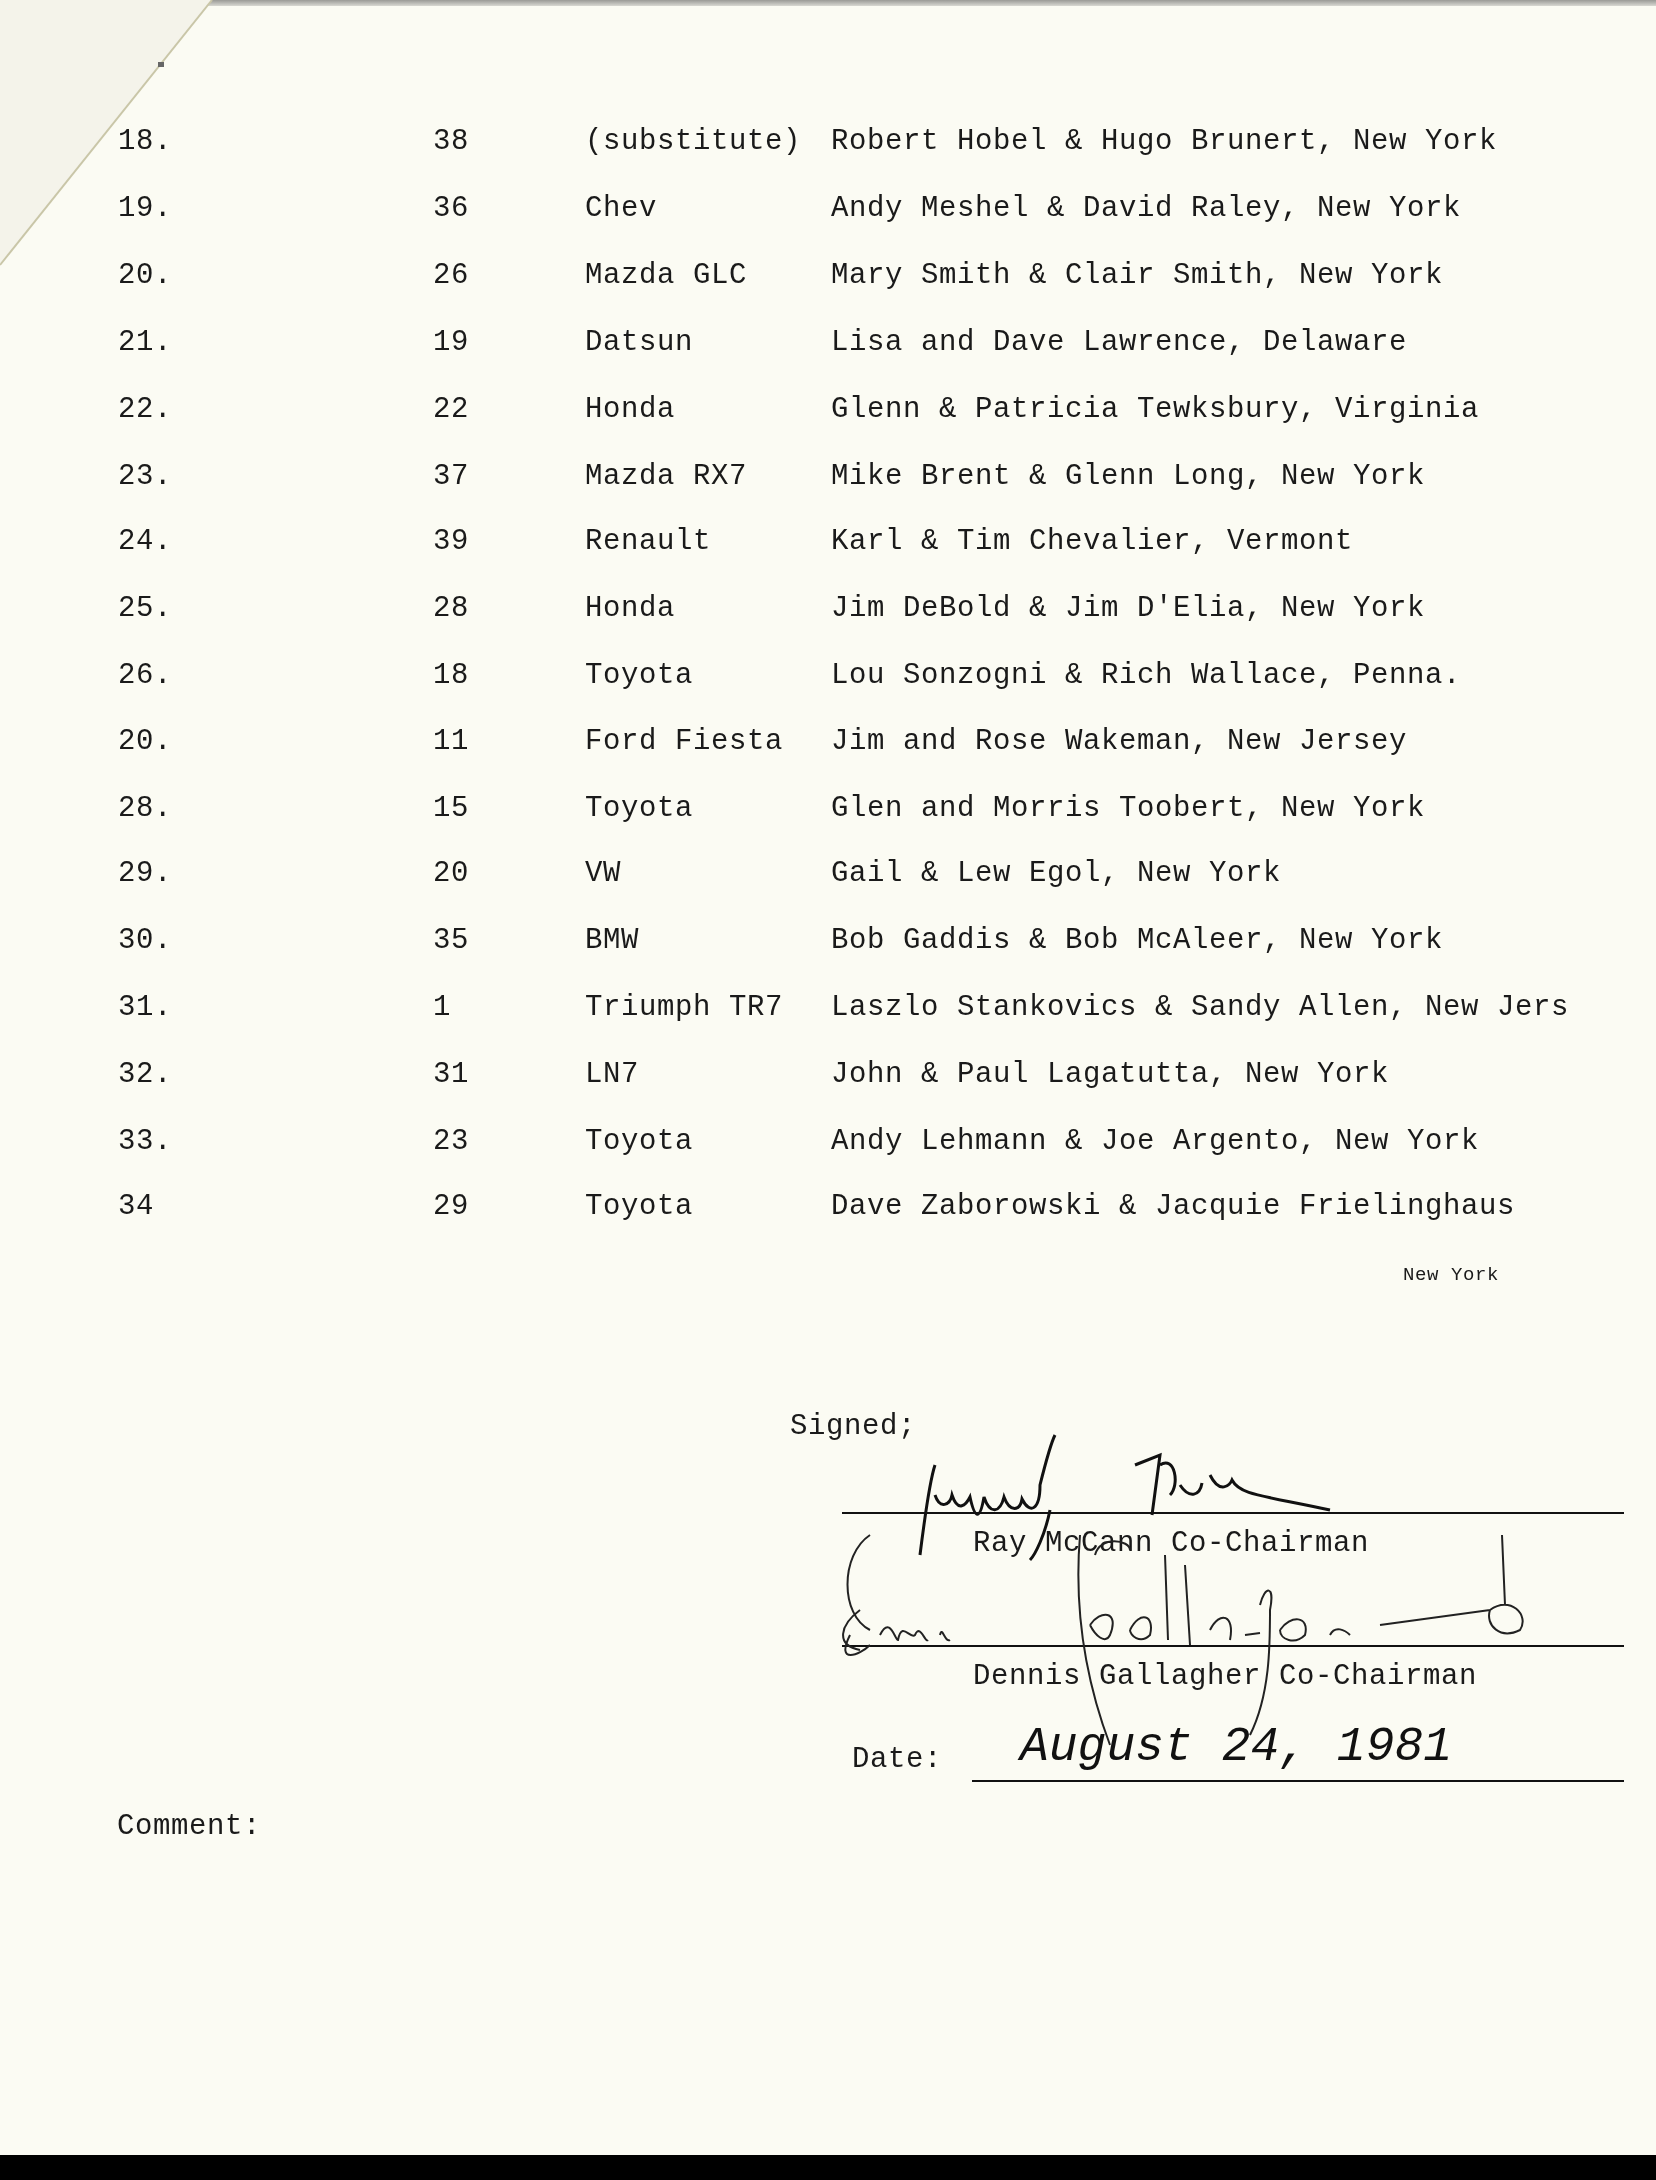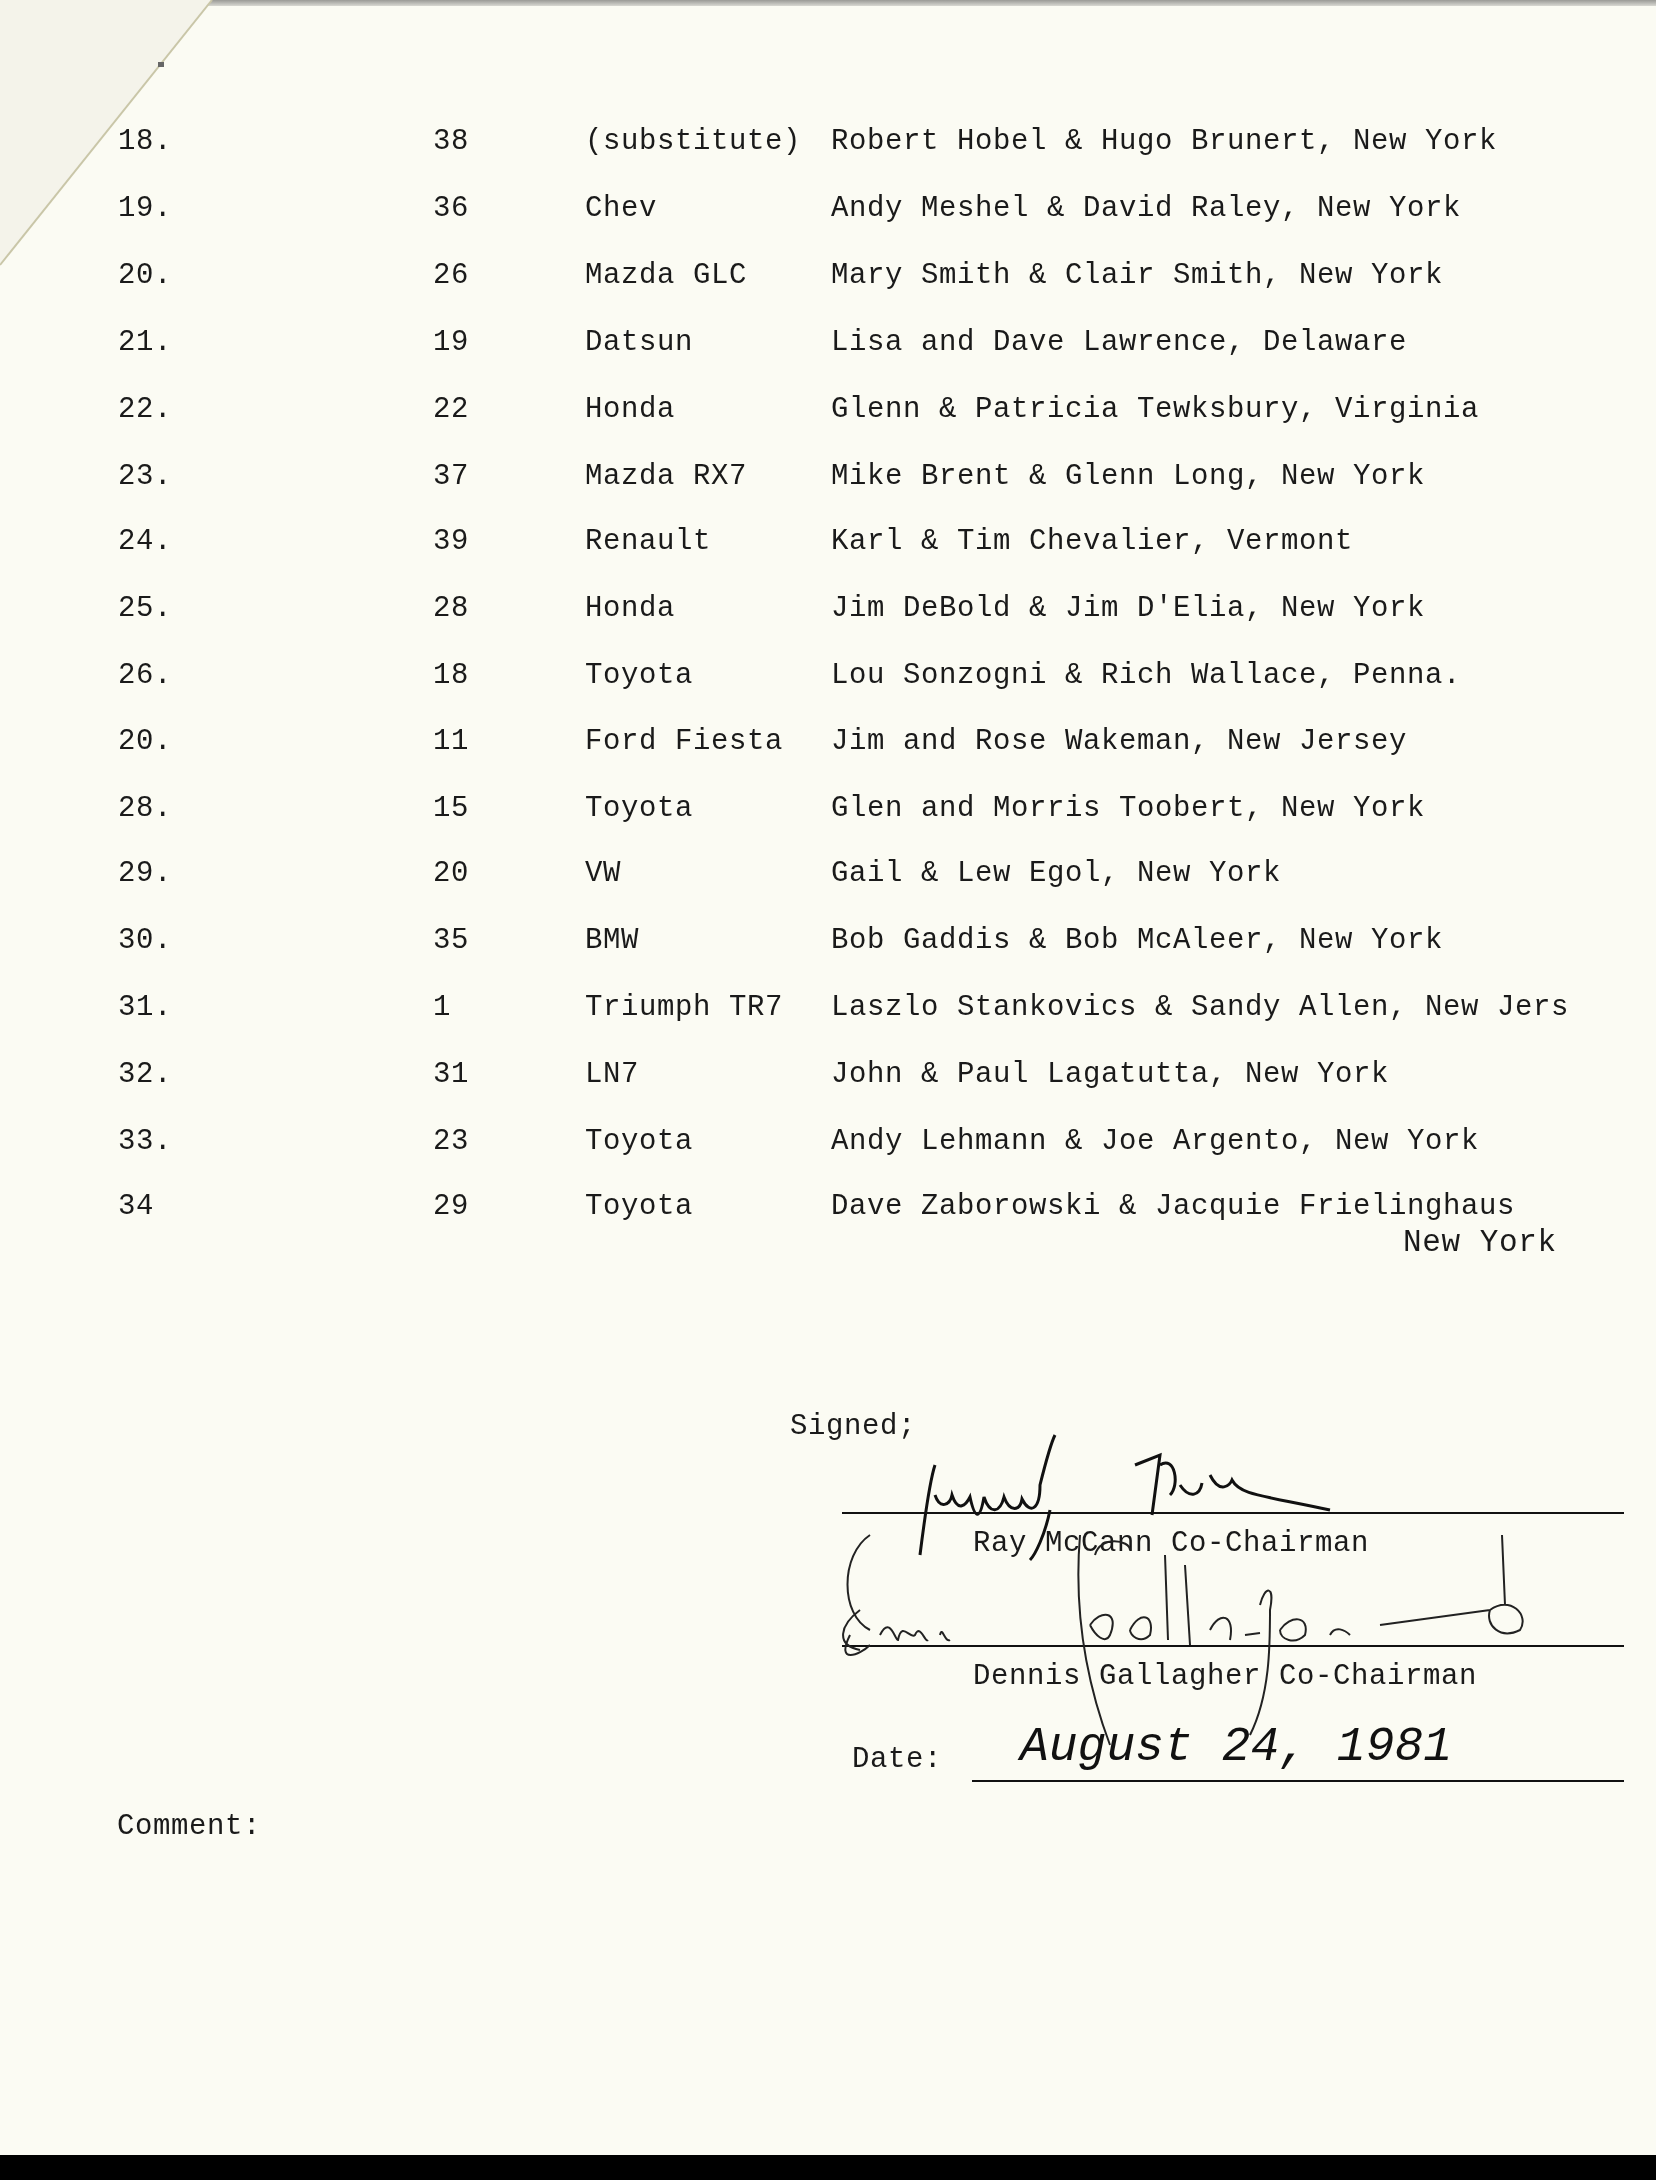--- a/index.html
+++ b/index.html
@@ -12,21 +12,21 @@
   .topedge { position:absolute; left:0; top:0; width:1656px; height:6px;
     background:linear-gradient(#9a9a96,#d8d8d2); }
   .fold { position:absolute; left:0; top:0; width:230px; height:290px; pointer-events:none; }
   .bottom-band { position:absolute; left:0; top:2155px; width:1656px; height:25px; background:#000; }
   .row { position:absolute; left:0; width:1448px; height:40px; font-size:29px; letter-spacing:0.6px; }
   .row span { position:absolute; top:0; white-space:nowrap; }
   .c-num { left:118px; }
   .c-car { left:433px; }
   .c-make { left:585px; }
   .c-team { left:831px; }
-  .cont { position:absolute; font-size:31px; letter-spacing:0.6px; white-space:nowrap; }
+  .cont { position:absolute; font-size:19px; letter-spacing:0.6px; white-space:nowrap;margin-top:39px; }
   .label { position:absolute; font-size:29px; letter-spacing:0.6px; white-space:nowrap; }
   .sigline { position:absolute; height:2px; background:#111; }
   .sig { position:absolute; pointer-events:none; }
   .hand { position:absolute; font-family:Liberation Mono, monospace; font-style:italic; font-size:48px; color:#111; white-space:nowrap; }
 </style>
 </head>
 <body>
 
 <div class="topedge"></div>
 

